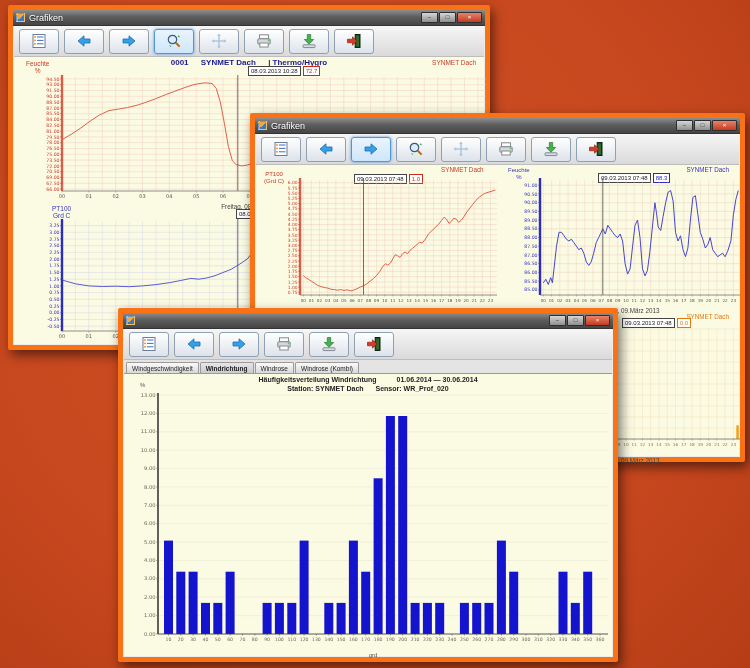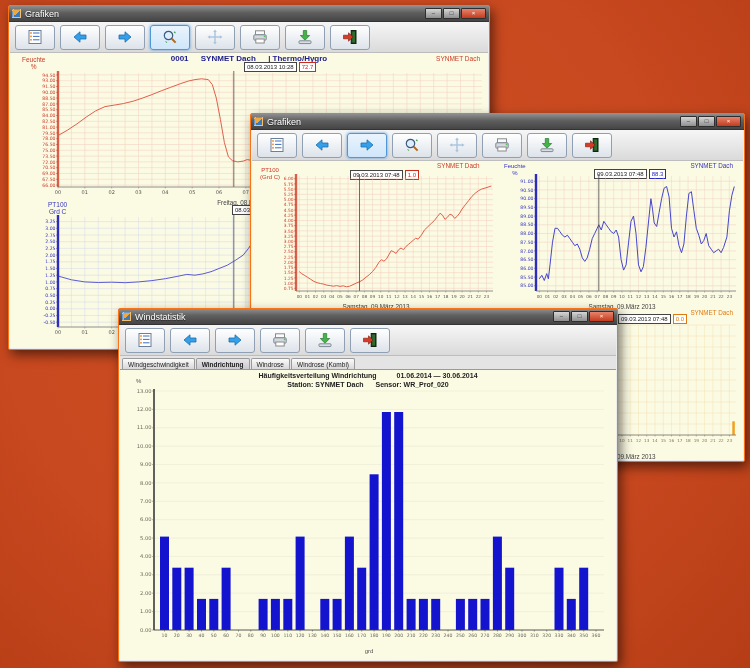--- a/index.html
+++ b/index.html
@@ -1,19 +1,19 @@
 <!DOCTYPE html>
 <html><head>
 <meta charset="utf-8">
 <style>
 *{margin:0;padding:0;box-sizing:border-box}
 html,body{width:750px;height:668px;overflow:hidden}
 body{position:relative;font-family:"Liberation Sans",sans-serif;
      background:radial-gradient(circle at 45% 40%,#cf5023 0%,#c8481f 60%,#b53d16 100%)}
-.win{position:absolute;background:#ececec;border:1px solid #f97316;border-radius:2px;
+.win{position:absolute;background:#ececec;border:5px solid #f97316;border-radius:2px;
      box-shadow:3px 5px 12px rgba(0,0,0,.55)}
 #win1{left:8px;top:5px;width:482px;height:345px;z-index:1}
 #win2{left:250px;top:113px;width:495px;height:349px;z-index:2}
 #win3{left:118px;top:308px;width:500px;height:354px;z-index:3}
 .tbar{height:16px;display:flex;align-items:center;gap:4px;padding:0 3px;
       background:linear-gradient(#8e8e8e,#5e5e5e 45%,#454545);color:#fff;font-size:9px;
       border-bottom:1px solid #333}
 .appico{width:9px;height:9px;flex:0 0 auto;border:1px solid rgba(255,255,255,.25);
         background:linear-gradient(135deg,#f0a83c 50%,#3a7abd 50%)}
 .ttext{flex:1;white-space:nowrap;overflow:hidden;text-shadow:0 1px 1px rgba(0,0,0,.6)}
@@ -858,21 +858,20 @@
         <line x1="229.4" y1="114.0" x2="229.4" y2="115.5" stroke="#777777" stroke-width="0.5"></line>
         <text x="229.4" y="120.5" font-size="4.2" fill="#8a7a50" text-anchor="middle" font-family="DejaVu Sans, sans-serif">23</text>
       </svg>
     <div class="lbl daylbl ctr" style="left:248px;width:244px;top:292px">Samstag, 09.März 2013</div>
   </div>
 </section>
 
 <section class="win" id="win3">
   <header class="tbar">
     <span class="appico"></span>
-    <span class="ttext">Windstatistik</span>
     <span class="wbtns">
       <span class="wb">–</span>
       <span class="wb">□</span>
       <span class="wb close">×</span>
     </span>
   </header>
   <div class="toolbar">
     <div class="tb">
         <svg width="16" height="16" viewBox="0 0 16 16">
           <rect x="2" y="1.5" width="12" height="13" fill="#fff" stroke="#6b7f98"></rect>

